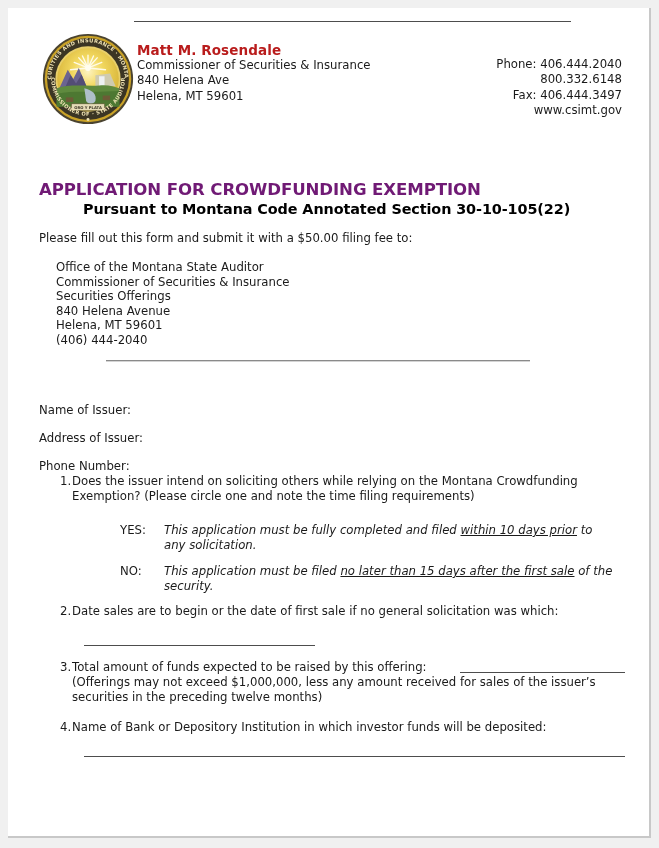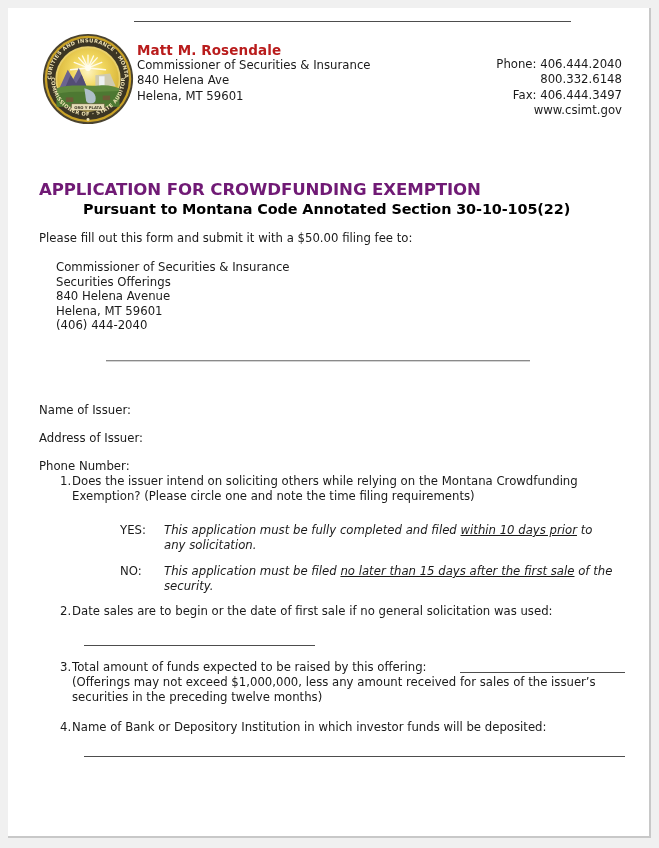--- a/index.html
+++ b/index.html
@@ -320,20 +320,21 @@
         <div class="contact-line">Fax: 406.444.3497</div>
         <div class="contact-line">www.csimt.gov</div>
       </div>
     </div>
 
     <div id="title-main">APPLICATION FOR CROWDFUNDING EXEMPTION</div>
     <div id="title-sub">Pursuant to Montana Code Annotated Section 30-10-105(22)</div>
     <div id="intro-line">Please fill out this form and submit it with a $50.00 filing fee to:</div>
 
     <div id="mail-block">
+      <div class="mail-line">Office of the Montana State Auditor</div>
       <div class="mail-line">Commissioner of Securities &amp; Insurance</div>
       <div class="mail-line">Securities Offerings</div>
       <div class="mail-line">840 Helena Avenue</div>
       <div class="mail-line">Helena, MT 59601</div>
       <div class="mail-line">(406) 444-2040</div>
     </div>
 
     <div id="separator"></div>
 
     <div class="field-row" id="row-name">
@@ -361,21 +362,21 @@
       <span class="yn-text"><span>This application must be fully completed and filed </span><u>within 10 days prior</u><span> to any solicitation.</span></span>
     </div>
 
     <div class="yn-row" id="yn-no">
       <span class="yn-label">NO:</span>
       <span class="yn-text"><span>This application must be filed </span><u>no later than 15 days after the first sale</u><span> of the security.</span></span>
     </div>
 
     <div class="item" id="item2">
       <span class="item-num">2.</span>
-      <span class="item-body">Date sales are to begin or the date of first sale if no general solicitation was used:</span>
+      <span class="item-body">Date sales are to begin or the date of first sale if no general solicitation was which:</span>
     </div>
     <div id="rule-item2"></div>
 
     <div class="item" id="item3">
       <span class="item-num">3.</span>
       <span class="item-body"><span class="item3-inline">Total amount of funds expected to be raised by this offering:</span><br><span>(Offerings may not exceed $1,000,000, less any amount received for sales of the issuer’s securities in the preceding twelve months)</span></span>
     </div>
     <div id="rule-item3"></div>
 
     <div class="item" id="item4">

